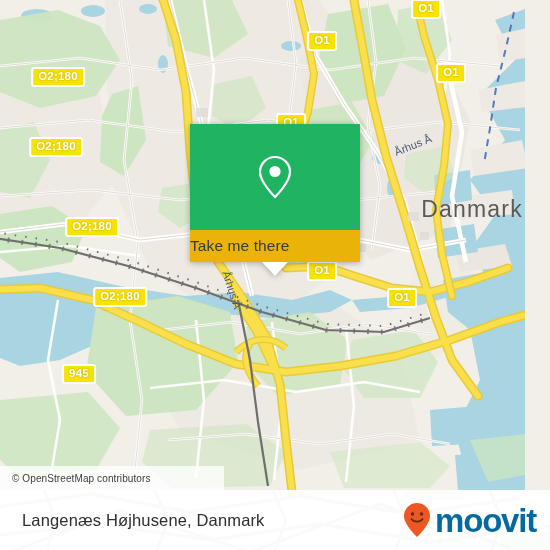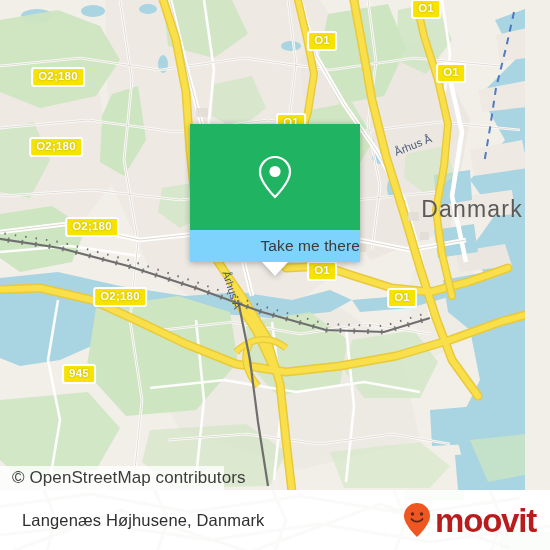--- a/index.html
+++ b/index.html
@@ -39,21 +39,21 @@
     width: 224px;
     height: 24px;
     background: rgba(255,255,255,0.78);
     display: flex;
     align-items: center;
     padding-left: 12px;
     box-sizing: border-box;
     z-index: 30;
   }
   #attribution .txt {
-    font-size: 17px;
+    font-size: 10px;
     color: #3c3c3c;
     letter-spacing: 0.1px;
     white-space: nowrap;
   }
 
   
   #popup {
     position: absolute;
     left: 190px;
     top: 124px;
@@ -63,24 +63,24 @@
   }
   #popup .card-green {
     height: 106px;
     background: #20b462;
     display: flex;
     align-items: center;
     justify-content: center;
   }
   #popup .card-white {
     height: 32px;
-    background: #7dd3fc;
+    background: #eab308;
     display: flex;
     align-items: center;
-    justify-content: flex-end;
+    justify-content: flex-start;
   }
   #popup .cta-label {
     font-size: 15.5px;
     color: #3b3b3b;
     letter-spacing: 0.1px;
   }
   #popup .tail {
     position: absolute;
     left: 50%;
     margin-left: -13px;
@@ -131,21 +131,21 @@
     right: 14px;
     top: 0;
     height: 60px;
     display: flex;
     align-items: center;
     gap: 3px;
   }
   #footer .brand .wordmark {
     font-size: 33px;
     font-weight: bold;
-    color: #b91c1c;
+    color: #0369a1;
     letter-spacing: -1.2px;
     line-height: 1;
   }
   #footer .brand .logo-pin {
     width: 30px;
     height: 36px;
     display: block;
   }
 
   

